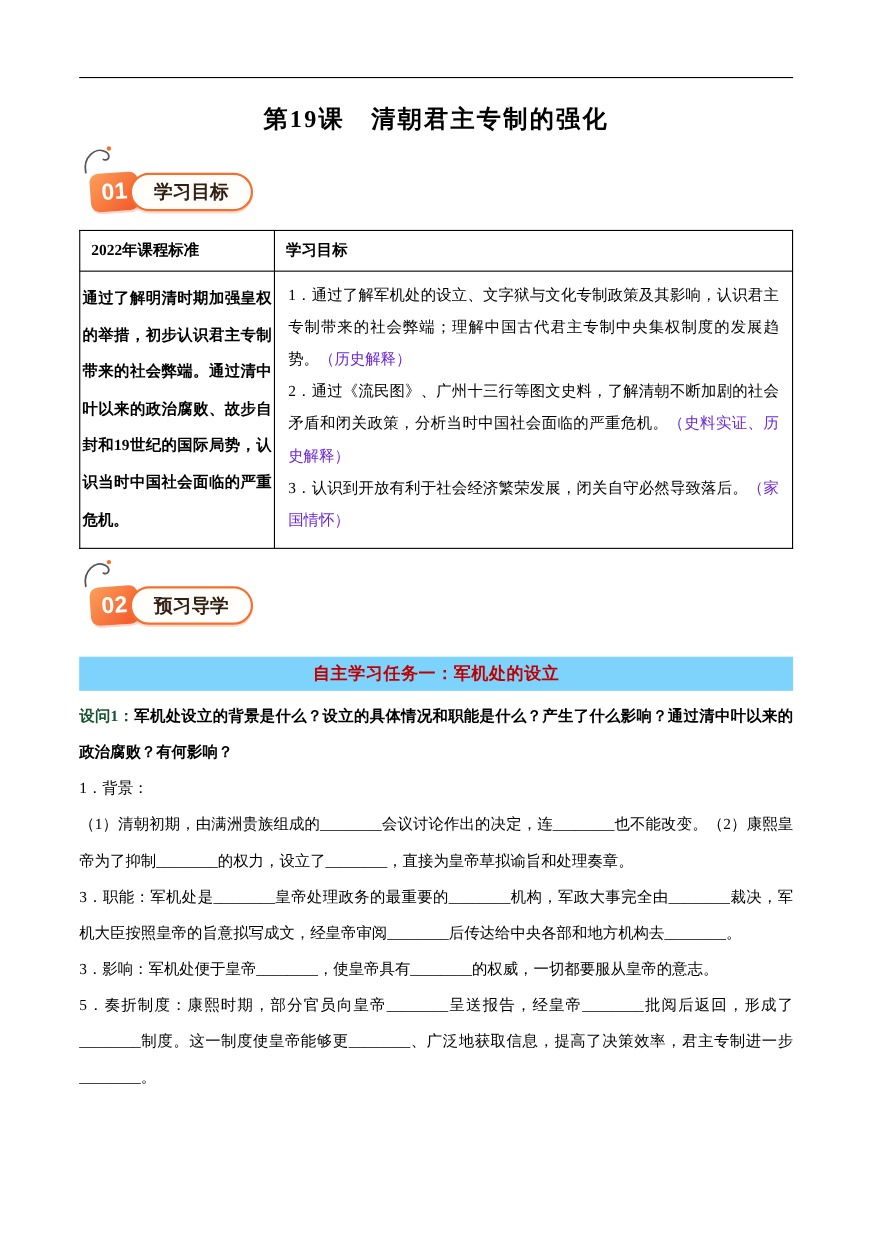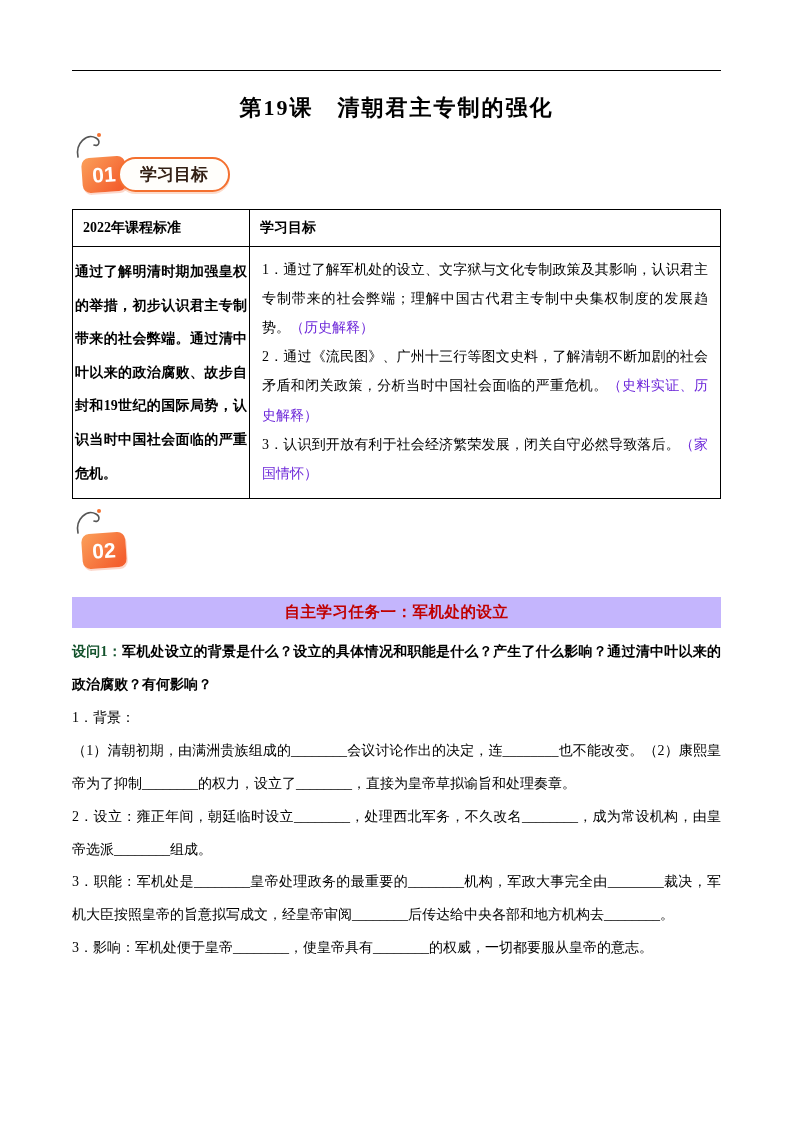--- a/index.html
+++ b/index.html
@@ -49,21 +49,21 @@
     text-align:justify;text-justify:inter-ideograph;font-weight:bold;
   }
   td.goals{
     padding:8px 12px;font-size:14px;line-height:2.08;
     text-align:justify;text-justify:inter-ideograph;
   }
   .tag{color:#6d28d9;}
 
   
   .banner{
-    background:#c4b5fd;text-align:center;padding:5px 0;margin:26px 0 8px;
+    background:#7dd3fc;text-align:center;padding:5px 0;margin:26px 0 8px;
   }
   .banner span{color:#c00000;font-weight:bold;font-size:15.5px;letter-spacing:.5px;}
 
   
   .question{
     font-size:14px;font-weight:bold;line-height:2.35;margin:4px 0 0;
     text-align:justify;text-justify:inter-ideograph;
   }
   .q-label{color:#14532d;}
   .para{
@@ -105,27 +105,28 @@
     </tr>
   </tbody>
     </table>
 
   <div class="badge">
     <svg class="curl" width="32" height="28" viewBox="0 0 32 28">
       <path d="M4 26 C 1 12, 13 2, 22 7 C 27 10, 25 16, 20 14" fill="none" stroke="#555" stroke-width="1.6" stroke-linecap="round"></path>
       <circle cx="25" cy="4" r="2" fill="#f4702f"></circle>
     </svg>
     <div class="badge-num">02</div>
+    <div class="badge-label">预习导学</div>
   </div>
 
   <div class="banner">
     <span>自主学习任务一：军机处的设立</span>
   </div>
 
   <p class="question"><span class="q-label">设问1：</span><span>军机处设立的背景是什么？设立的具体情况和职能是什么？产生了什么影响？通过清中叶以来的政治腐败？有何影响？</span></p>
 
   <p class="para">1．背景：</p>
   <p class="para">（1）清朝初期，由满洲贵族组成的________会议讨论作出的决定，连________也不能改变。（2）康熙皇帝为了抑制________的权力，设立了________，直接为皇帝草拟谕旨和处理奏章。</p>
-  <p class="para">2．设立：雍正年间，朝廷临时设立________，处理西北军务，不久改名________，成为常设机构，由皇帝选派________组成。</p>
   <p class="para">3．职能：军机处是________皇帝处理政务的最重要的________机构，军政大事完全由________裁决，军机大臣按照皇帝的旨意拟写成文，经皇帝审阅________后传达给中央各部和地方机构去________。</p>
   <p class="para">3．影响：军机处便于皇帝________，使皇帝具有________的权威，一切都要服从皇帝的意志。</p>
+  <p class="para">5．奏折制度：康熙时期，部分官员向皇帝________呈送报告，经皇帝________批阅后返回，形成了________制度。这一制度使皇帝能够更________、广泛地获取信息，提高了决策效率，君主专制进一步________。</p>
 
 </div>
 
 </body></html>

